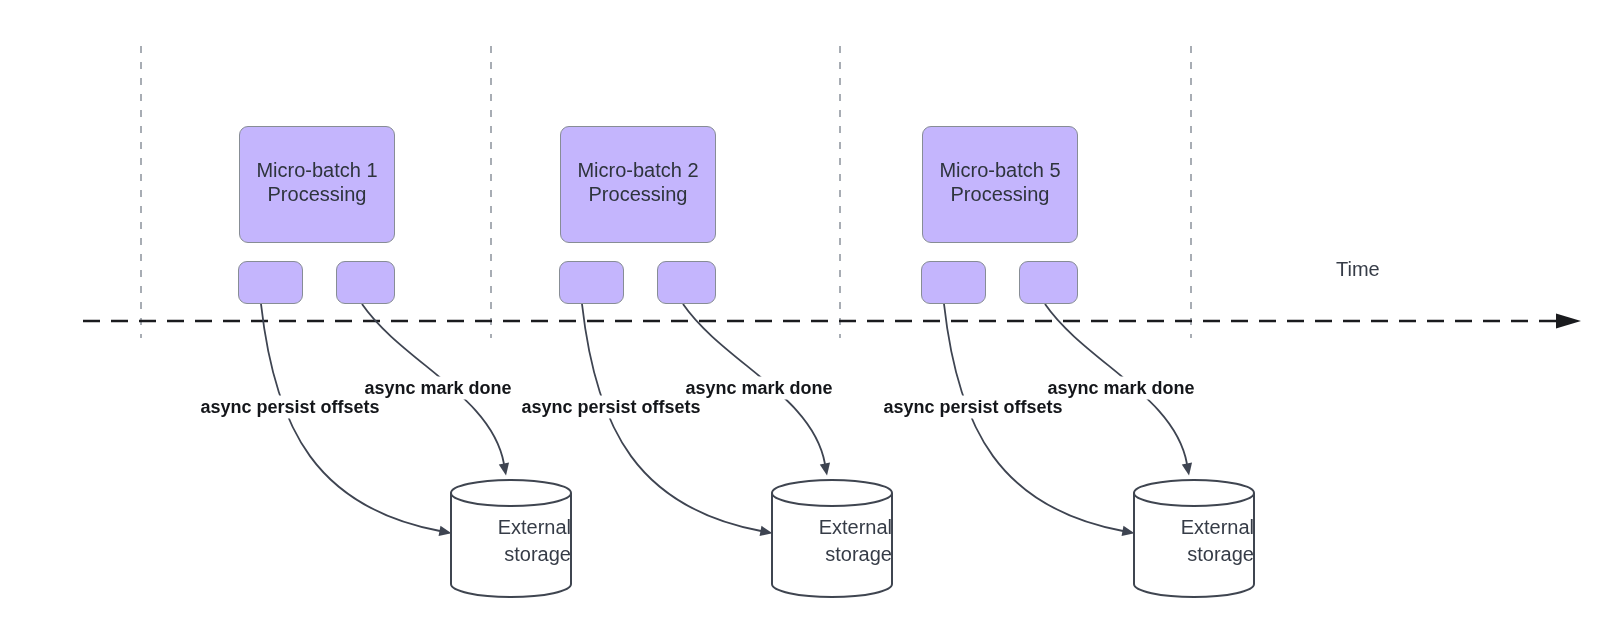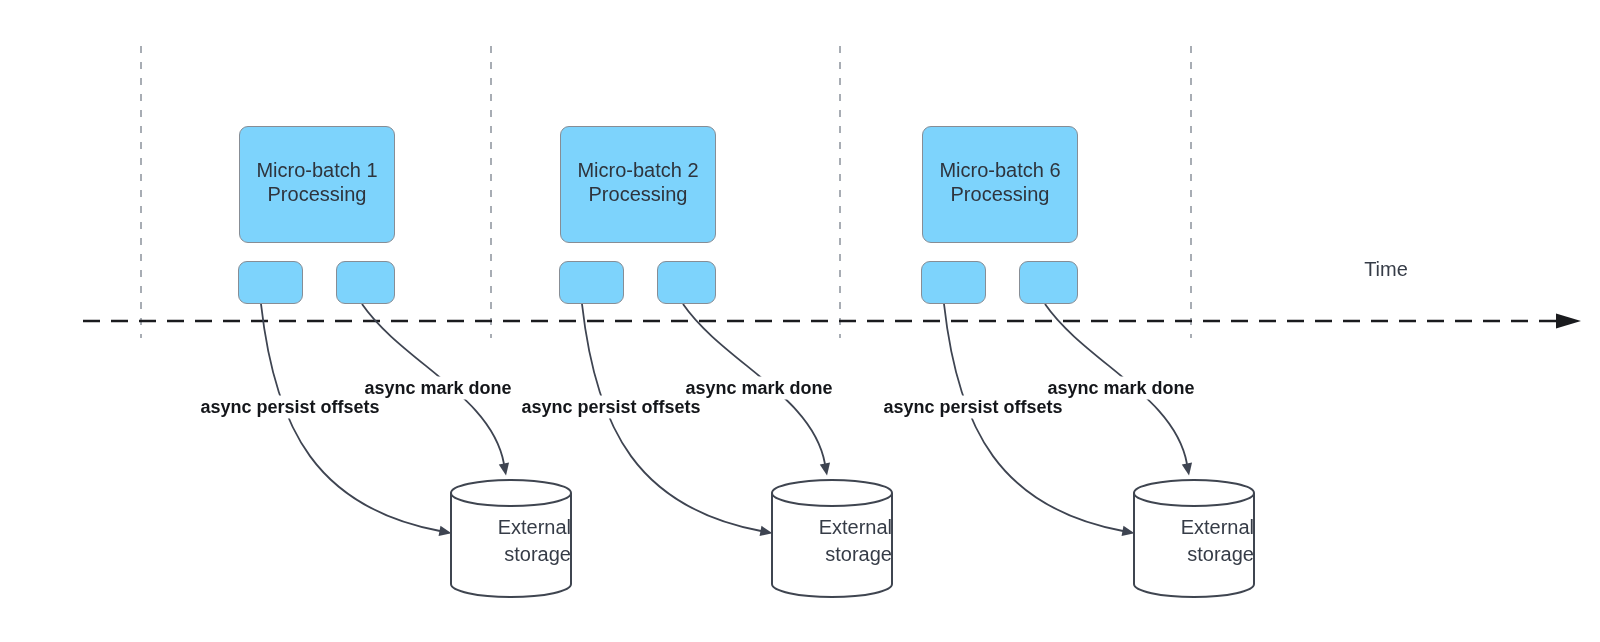--- a/index.html
+++ b/index.html
@@ -13,21 +13,21 @@
   }
   svg.artwork { position: absolute; left: 0; top: 0; }
 
   .group { position: absolute; top: 0; left: 0; width: 1600px; height: 642px; }
   .group.g2 { left: 321px; }
   .group.g3 { left: 683px; }
 
   .node {
     position: absolute;
     box-sizing: border-box;
-    background: #7dd3fc;
+    background: #c4b5fd;
     border: 1.5px solid #878d95;
     border-radius: 9px;
   }
   .big-box {
     left: 239px; top: 126px; width: 156px; height: 117px;
     display: flex; align-items: center; justify-content: center;
     text-align: center;
     font-size: 20px; line-height: 23.5px; color: #2e343d;
     padding-bottom: 4px;
   }
@@ -52,21 +52,20 @@
     position: absolute;
     left: 451px; top: 514px; width: 120px;
     text-align: right;
     font-size: 20px; line-height: 27px; color: #363c47;
     white-space: pre-line;
   }
 
   .time-label {
     position: absolute;
     left: 1336px; top: 258px; width: 100px;
-    text-align: center;
     font-size: 20px; color: #363c47;
   }
 </style>
 </head>
 <body>
 
 <div class="canvas">
 
   <svg class="artwork" width="1600" height="642" viewBox="0 0 1600 642">
     <defs>
@@ -126,21 +125,21 @@
     <div class="node small-left"></div>
     <div class="node small-right"></div>
     <div class="flow-label persist-label">async persist offsets</div>
     <div class="flow-label done-label">async mark done</div>
     <div class="storage-label">External
 storage</div>
   </div>
 
   <div class="group g3">
     <div class="node big-box">
-      <span class="title">Micro-batch 6
+      <span class="title">Micro-batch 5
 Processing</span>
     </div>
     <div class="node small-left"></div>
     <div class="node small-right"></div>
     <div class="flow-label persist-label">async persist offsets</div>
     <div class="flow-label done-label">async mark done</div>
     <div class="storage-label">External
 storage</div>
   </div>
 

